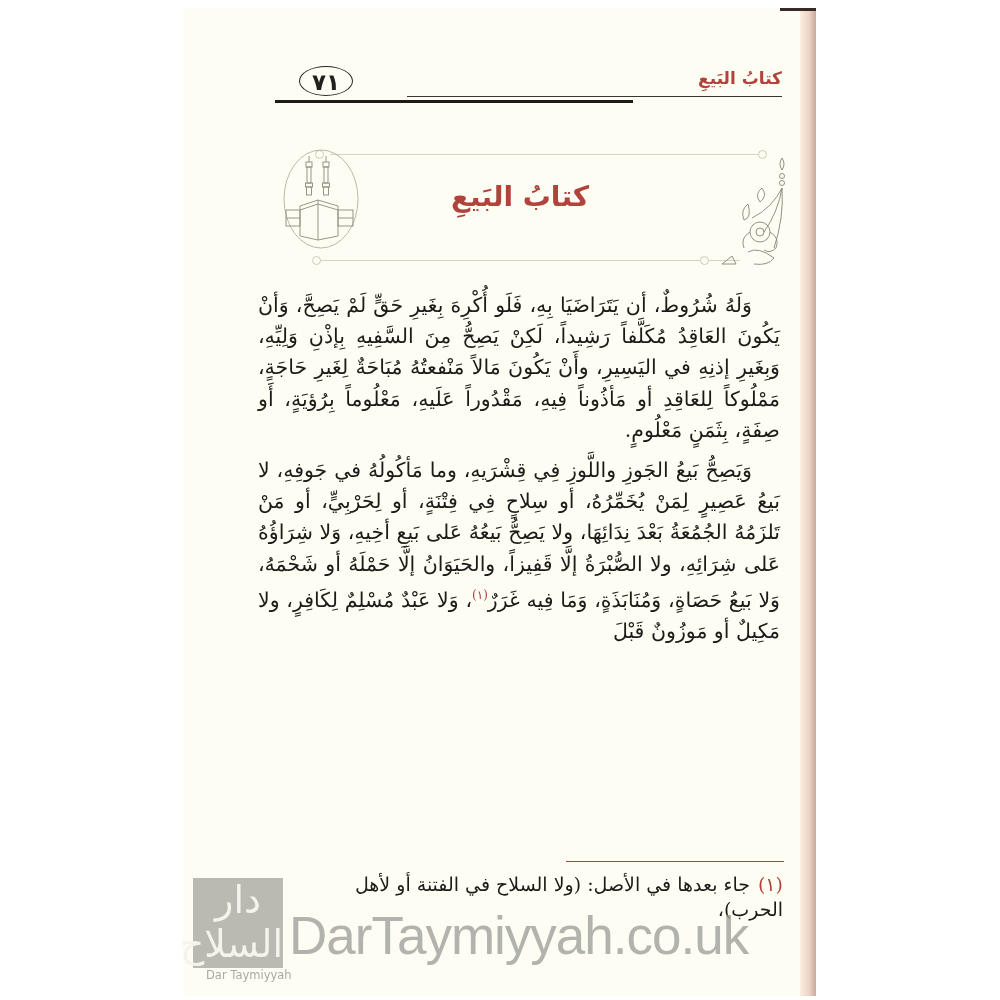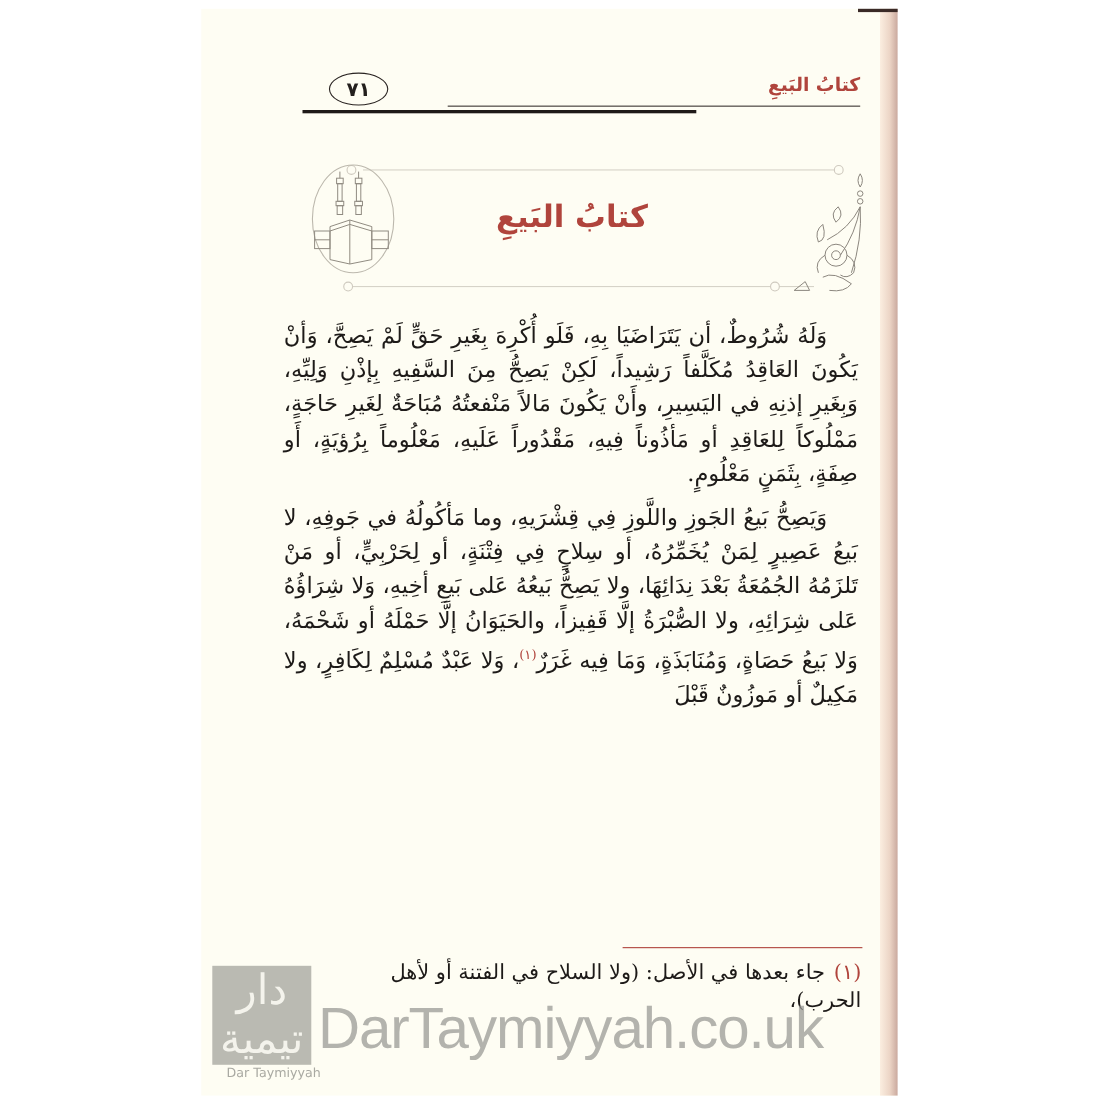--- a/index.html
+++ b/index.html
@@ -39,21 +39,21 @@
   }
   .page-num {
     position: absolute;
     left: 299px; top: 66px;
     width: 54px; height: 30px;
     border: 1.5px solid #2a2422;
     border-radius: 50%;
     text-align: center;
     line-height: 30px;
     font-family: "DejaVu Sans", sans-serif;
-    font-size: 18px;
+    font-size: 23px;
     font-weight: bold;
     color: #231f1d;
     box-sizing: border-box;
     background: #fefdf3;
   }
   .hdr-line-thin {
     position: absolute; left: 407px; top: 96px; width: 375px; height: 1px;
     background: #3b3431;
   }
   .hdr-line-thick {
@@ -210,16 +210,16 @@
 </div>
 
 <div class="fn-sep"></div>
 <div class="footnotes">
   <div>
     <span class="fn-num">(١)</span><span>جاء بعدها في الأصل: (ولا السلاح في الفتنة أو لأهل الحرب)،</span>
   </div>
 </div>
 
 <div class="wm-logo">
-  <div class="wm-logo-glyph">دار تيمية</div>
+  <div class="wm-logo-glyph">دار السلاح</div>
 </div>
 <div class="wm-caption">Dar Taymiyyah</div>
 <div class="wm-text">DarTaymiyyah.co.uk</div>
 
 </body></html>

